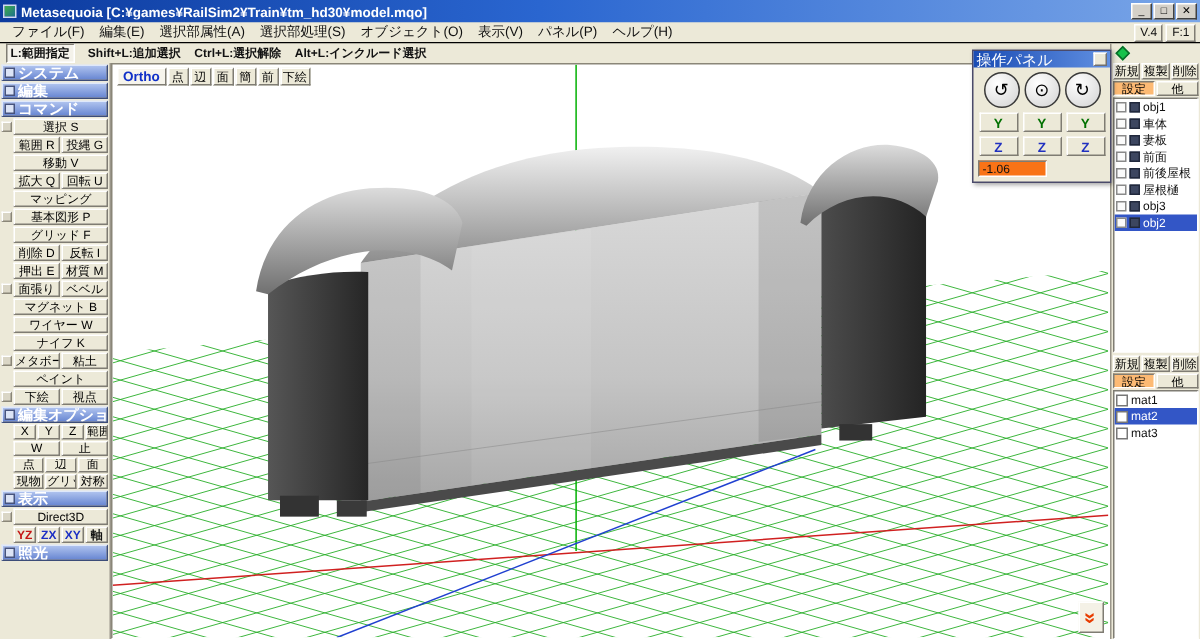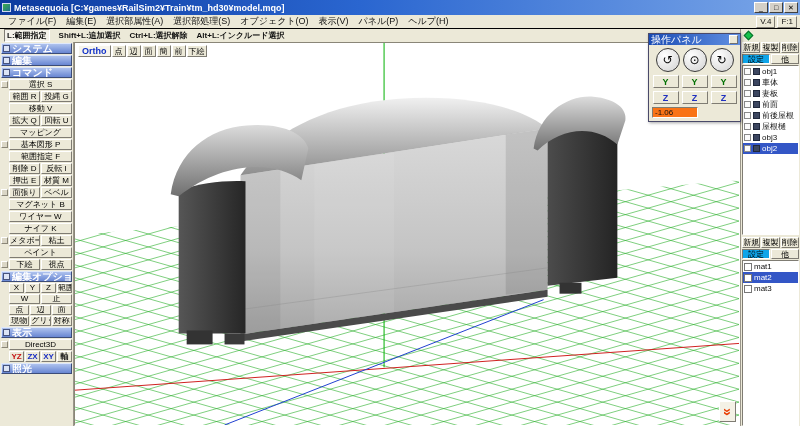--- a/index.html
+++ b/index.html
@@ -78,21 +78,21 @@
   #right-panel { position:absolute; right:0; top:29px; bottom:0; width:60px; background:#ece9d8;
     border-left:1px solid #9a968a; display:flex; flex-direction:column; padding:0 1px; }
   #rp-top { height:13px; display:flex; align-items:center; padding-left:3px; }
   #green-diamond { width:7px; height:7px; background:#14c24a; border:1px solid #0a6a2a; transform:rotate(45deg); }
   .rp-btn-row { display:flex; gap:1px; height:11px; margin-bottom:1px; }
   .rp-btn { flex:1; background:#ece9d8; border:1px solid; border-color:#fff #7f7c73 #7f7c73 #fff;
     font-size:8px; line-height:8px; padding:0; white-space:nowrap; overflow:hidden; }
   .rp-tab-row { display:flex; gap:1px; height:10px; margin-bottom:1px; }
   .rp-tab { flex:1; background:#ece9d8; border:1px solid; border-color:#fff #7f7c73 #7f7c73 #fff;
     font-size:8px; line-height:7px; padding:0; white-space:nowrap; overflow:hidden; }
-  .rp-tab.pressed { border-color:#7f7c73 #fff #fff #7f7c73; background:#0ea5e9; }
+  .rp-tab.pressed { border-color:#7f7c73 #fff #fff #7f7c73; background:#fdba74; }
   .rp-list { background:#fff; border:1px solid; border-color:#7f7c73 #fff #fff #7f7c73; overflow:hidden; }
   #object-list { height:170px; margin-bottom:2px; }
   #material-list { flex:1; }
   .obj-row, .mat-row { display:flex; align-items:center; gap:2px; height:11px; padding:0 1px; font-size:8px; white-space:nowrap; overflow:hidden; }
   .obj-row.selected, .mat-row.selected { background:#3356c6; color:#fff; }
   .obj-ico1 { width:7px; height:7px; flex:none; background:#fbfbfb; border:1px solid #8a8a8a; }
   .obj-ico2 { width:7px; height:7px; flex:none; background:#3c4660; border:1px solid #20283c; }
   .mat-swatch { width:8px; height:8px; flex:none; background:#ffffff; border:1px solid #777; }
 
   
@@ -175,21 +175,21 @@
       <div class="cmd-row">
         <span class="gutter"></span>
         <button class="cmd-btn">マッピング</button>
       </div>
       <div class="cmd-row">
         <span class="gutter dot"></span>
         <button class="cmd-btn">基本図形 P</button>
       </div>
       <div class="cmd-row">
         <span class="gutter"></span>
-        <button class="cmd-btn">範囲指定 F</button>
+        <button class="cmd-btn">グリッド F</button>
       </div>
       <div class="cmd-row">
         <span class="gutter"></span>
         <button class="cmd-btn">削除 D</button>
         <button class="cmd-btn">反転 I</button>
       </div>
       <div class="cmd-row">
         <span class="gutter"></span>
         <button class="cmd-btn">押出 E</button>
         <button class="cmd-btn">材質 M</button>

